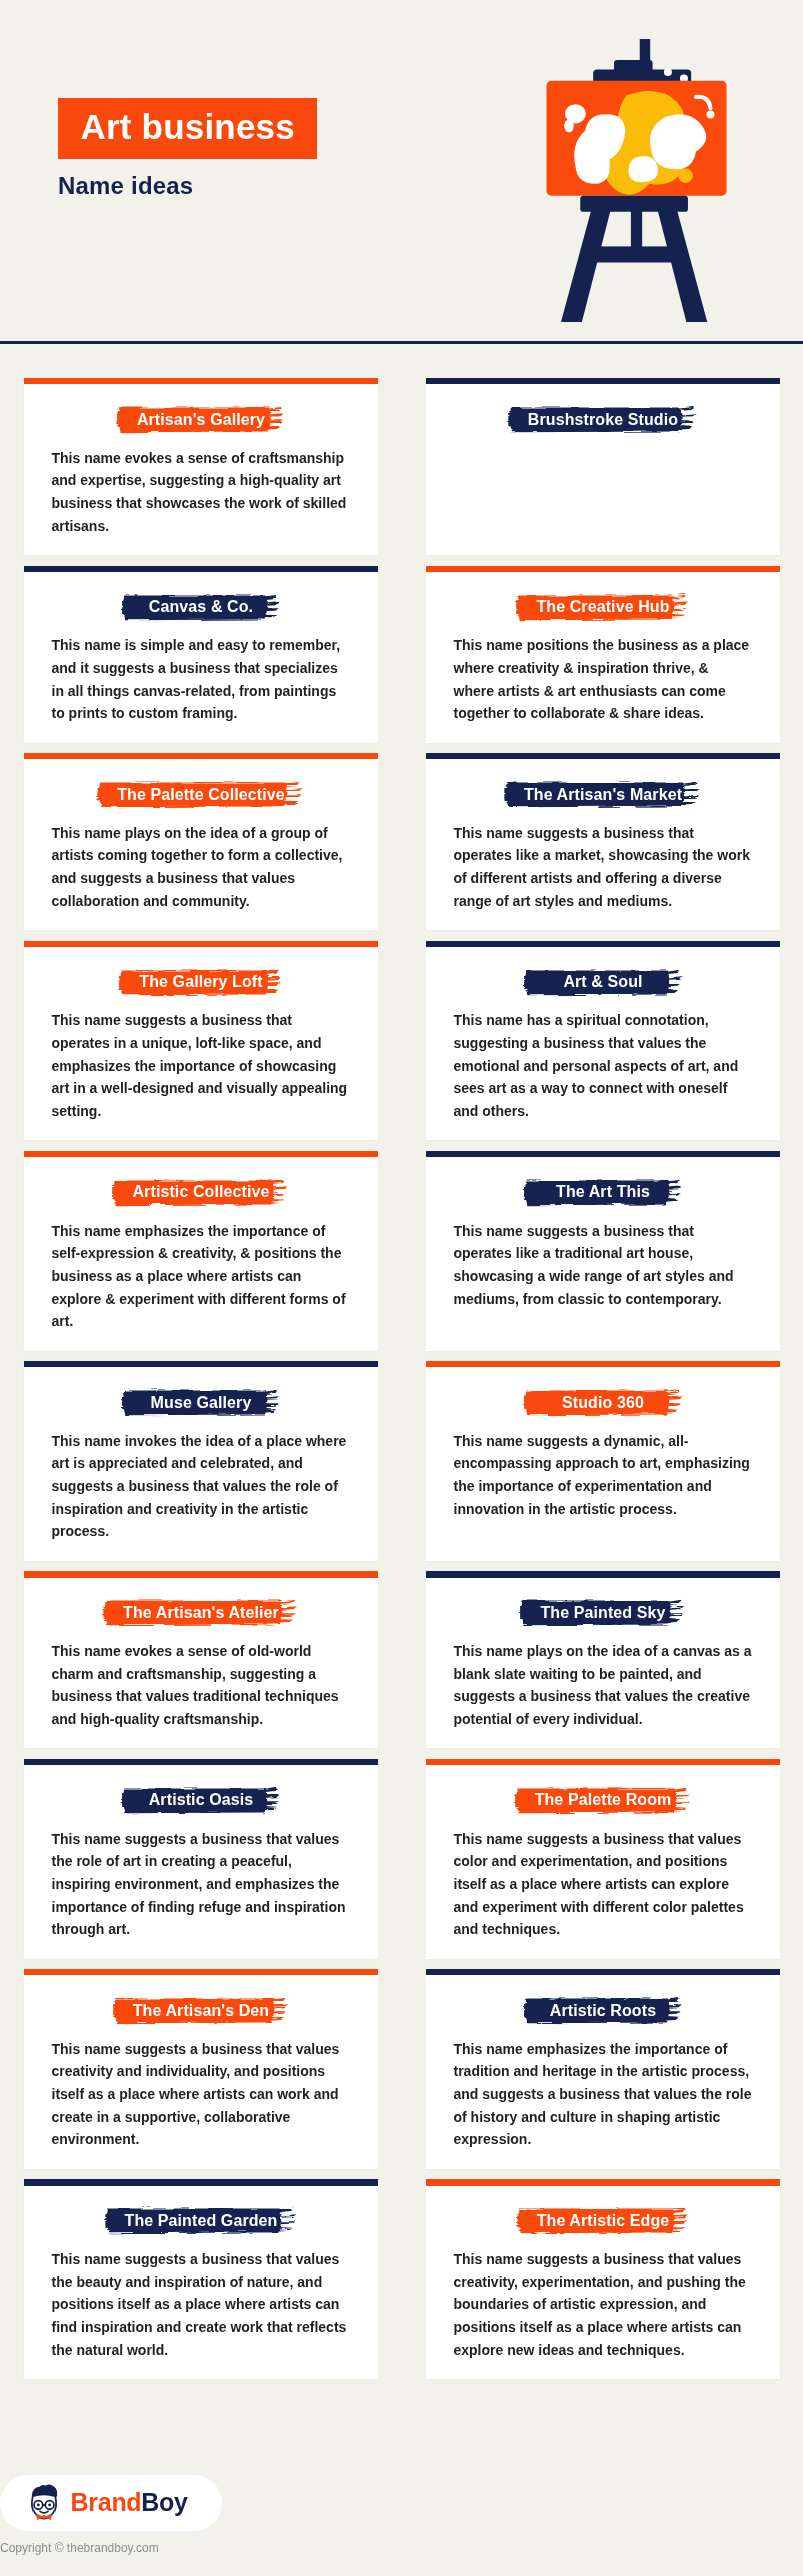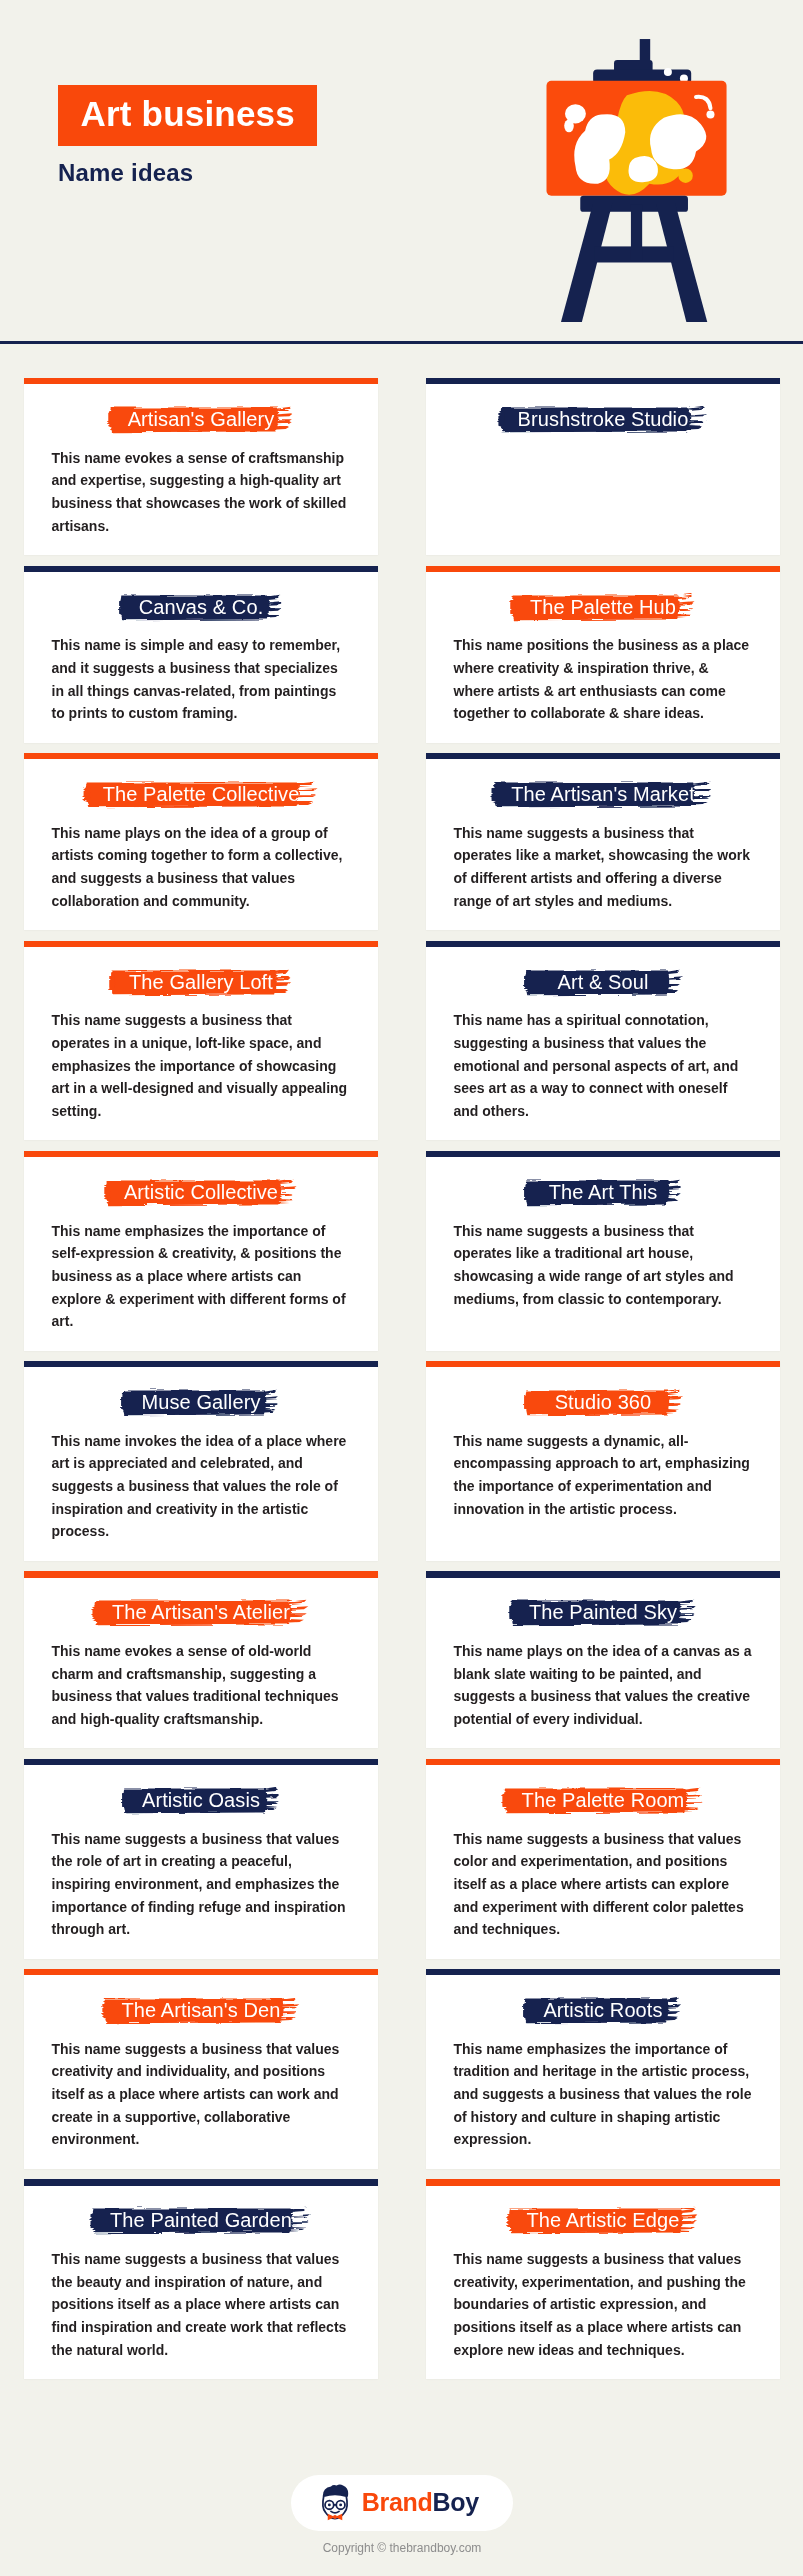--- a/index.html
+++ b/index.html
@@ -6,21 +6,21 @@
   html,body { width:804px; }
   body {
     background:#f2f2eb;
     font-family:"Liberation Sans", sans-serif;
     width:804px; height:2576px;
     position:relative; overflow:hidden;
   }
 
   
   .header { position:relative; height:346px; padding:0 0 0 58px; }
-  .title-wrap { position:absolute; left:58px; top:85px; }
+  .title-wrap { position:absolute; left:58px; top:98px; }
   .title-bar {
     background:#f9480b; display:inline-block;
     padding:11.3px 22.5px 14.5px 22.5px;
   }
   .title-bar span {
     color:#ffffff; font-size:35px; font-weight:bold;
     letter-spacing:0.2px; line-height:1;
   }
   .subtitle {
     margin-top:13px; color:#15224f;
@@ -56,38 +56,38 @@
   
   .badge {
     position:relative; margin-top:17.7px;
     height:35px; min-width:161px;
     display:flex; align-items:center; justify-content:center;
     padding:0 21px;
   }
   .badge svg { position:absolute; left:0; top:0; width:100%; height:100%; }
   .badge .badge-text {
     position:relative; z-index:2;
-    color:#ffffff; font-size:20px; font-weight:normal;
+    color:#ffffff; font-size:16px; font-weight:bold;
     white-space:nowrap; letter-spacing:0.1px;
   }
 
   .desc {
     margin-top:9.6px;
     width:299px;
     text-align:left;
     color:#231f20;
     font-size:14px;
     line-height:1.62;
     font-weight:bold;
   }
 
   
   .footer {
     position:absolute; left:0; bottom:0; width:804px;
-    display:flex; flex-direction:column; align-items:center;
+    display:flex; flex-direction:column; align-items:flex-start;
     padding-bottom:21px;
   }
   .logo-pill {
     background:#ffffff; border-radius:32px;
     padding:9.6px 34px 9.6px 27px;
     display:flex; align-items:center; gap:9.6px;
   }
   .logo-mark { width:34px; height:37px; flex:0 0 auto; }
   .logo-text { font-size:25px; font-weight:bold; letter-spacing:-0.3px; line-height:1; }
   .logo-text .b1 { color:#f9480b; }
@@ -225,21 +225,21 @@
           </defs>
           <g filter="url(#bm3)">
             <path d="M6 7 Q2 22 8 38 L268 37 Q276 22 270 7 Z" fill="#f9480b"></path>
             <path d="M262 9 L292 6 L288 10 L262 12 Z" fill="#f9480b"></path>
             <path d="M262 16 L296 14 L290 18 L262 19 Z" fill="#f9480b"></path>
             <path d="M262 23 L294 23 L288 26 L262 27 Z" fill="#f9480b"></path>
             <path d="M262 30 L290 31 L284 34 L262 35 Z" fill="#f9480b"></path>
             <path d="M10 12 L2 14 L2 30 L10 32 Z" fill="#f9480b"></path>
           </g>
         </svg>
-        <span class="badge-text">The Palette Hub</span>
+        <span class="badge-text">The Creative Hub</span>
       </div>
       <div class="desc">This name positions the business as a place where creativity &amp; inspiration thrive, &amp; where artists &amp; art enthusiasts can come together to collaborate &amp; share ideas.</div>
     </div>
     <div class="card orange">
       <div class="card-topbar"></div>
       <div class="badge">
         <svg viewBox="0 0 300 44" preserveAspectRatio="none">
           <defs>
             <filter id="bm4">
               <feTurbulence type="fractalNoise" baseFrequency="0.02 0.5" numOctaves="3" seed="31" result="n"></feTurbulence>

